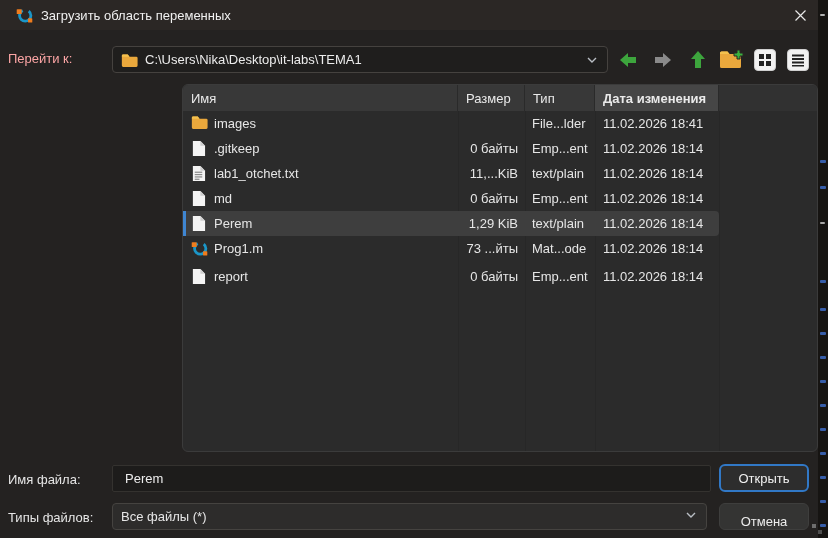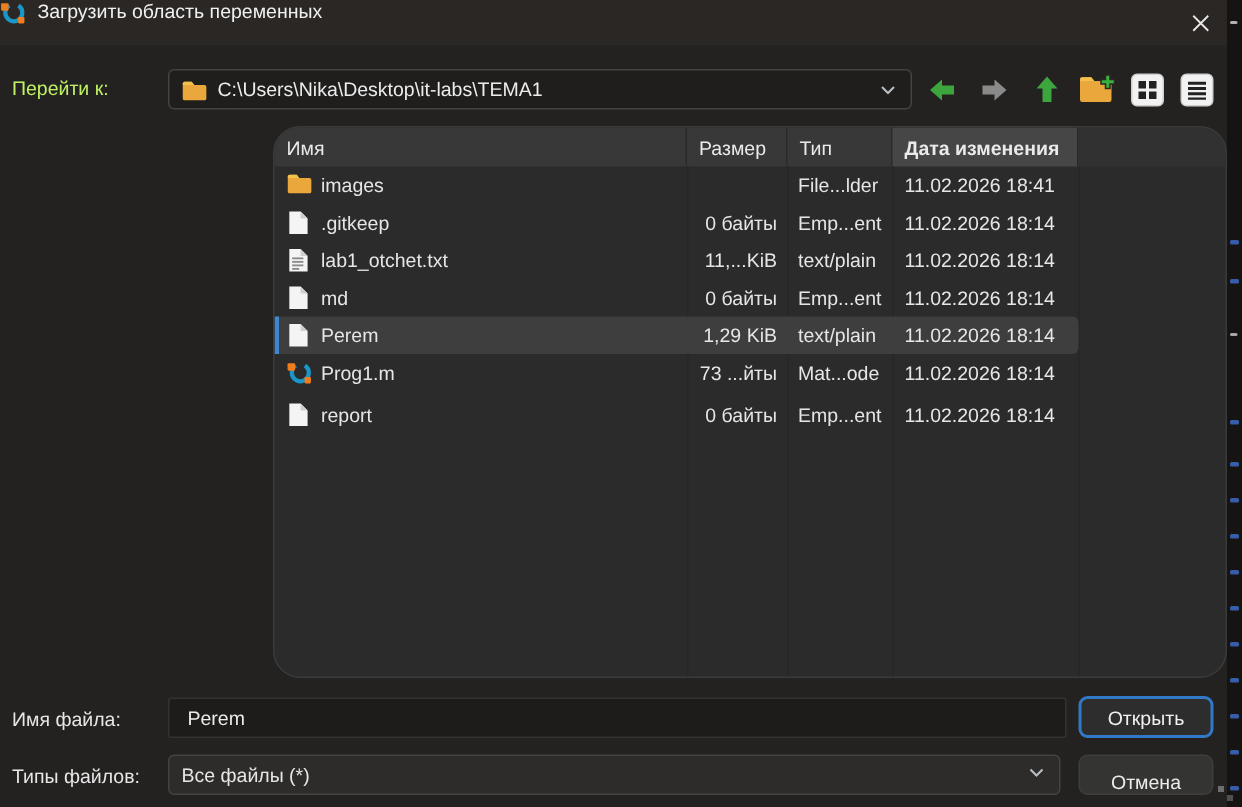--- a/index.html
+++ b/index.html
@@ -8,32 +8,32 @@
     font-family:"Liberation Sans", sans-serif;
     font-size:13px;
     color:#e6e6e6;
     background:#242221;
   }
   .app { position:absolute; inset:0; }
 
   
   .titlebar {
     position:absolute; left:0; top:0; width:818px; height:30px;
-    background:#2b2725; display:flex; padding-left:0;
+    background:#2b2725; display:flex; align-items:center; padding-left:16px;
   }
   .titlebar .app-icon { width:17px; height:17px; margin-right:8px; flex:0 0 auto; }
   .titlebar .title-text { font-size:13px; color:#f0f0f0; }
   .close-btn {
     position:absolute; right:6px; top:4px; width:24px; height:22px;
     display:flex; align-items:center; justify-content:center; cursor:default;
   }
 
   
   .navrow { position:absolute; left:0; top:40px; width:818px; height:38px; }
-  .navrow .goto-label { position:absolute; left:8px; top:11px; color:#bef264; }
+  .navrow .goto-label { position:absolute; left:8px; top:11px; color:#fca5a5; }
   .path-combo {
     position:absolute; left:112px; top:6px; width:496px; height:27px;
     background:#1f1e1d; border:1px solid #45423f; border-radius:4px;
     display:flex; align-items:center; padding:0 8px;
   }
   .path-combo .combo-folder { width:17px; height:14px; margin-right:7px; flex:0 0 auto; }
   .path-combo .path-text { flex:1; white-space:nowrap; overflow:hidden; color:#ececec; }
   .path-combo .combo-chevron { width:14px; height:14px; margin-left:6px; flex:0 0 auto; }
 
   .nav-btn { position:absolute; top:6px; width:28px; height:27px;
@@ -53,21 +53,21 @@
     position:absolute; left:8px; top:84px; width:164px; height:368px;
     background:#2a2a2a; border:1px solid #3e3e3e; border-radius:6px;
     padding-top:5px;
   }
   .side-item { height:32px; display:flex; align-items:center; padding-left:10px; }
   .side-item .side-icon { width:22px; height:22px; margin-right:10px; flex:0 0 auto; }
 
   
   .filepanel {
     position:absolute; left:182px; top:84px; width:636px; height:368px;
-    background:#2b2b2b; border:1px solid #3b3b3b; border-radius:18px; overflow:hidden;
+    background:#2b2b2b; border:1px solid #3b3b3b; border-radius:6px; overflow:hidden;
   }
   .hcell { position:absolute; top:0; height:26px; background:#383838;
     display:flex; align-items:center; padding-left:8px; color:#eaeaea;
     border-right:1px solid #2a2a2a; }
   .hcell.hl { background:#464646; }
   .hrest { position:absolute; top:0; left:536px; right:0; height:26px; background:#313131; }
   .sort-indicator { position:absolute; left:128px; top:1px; width:14px; height:8px; }
 
   .gridline { position:absolute; top:26px; bottom:0; width:1px; background:#272727; }
 

